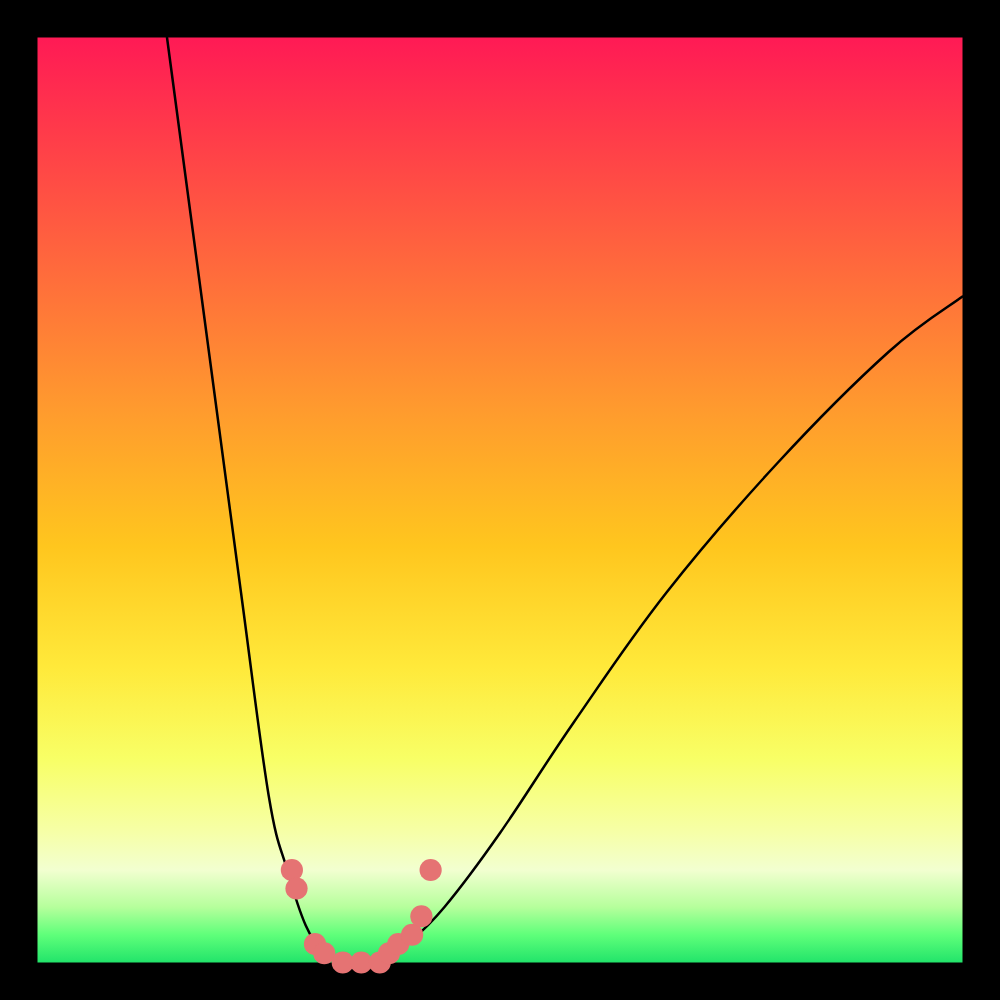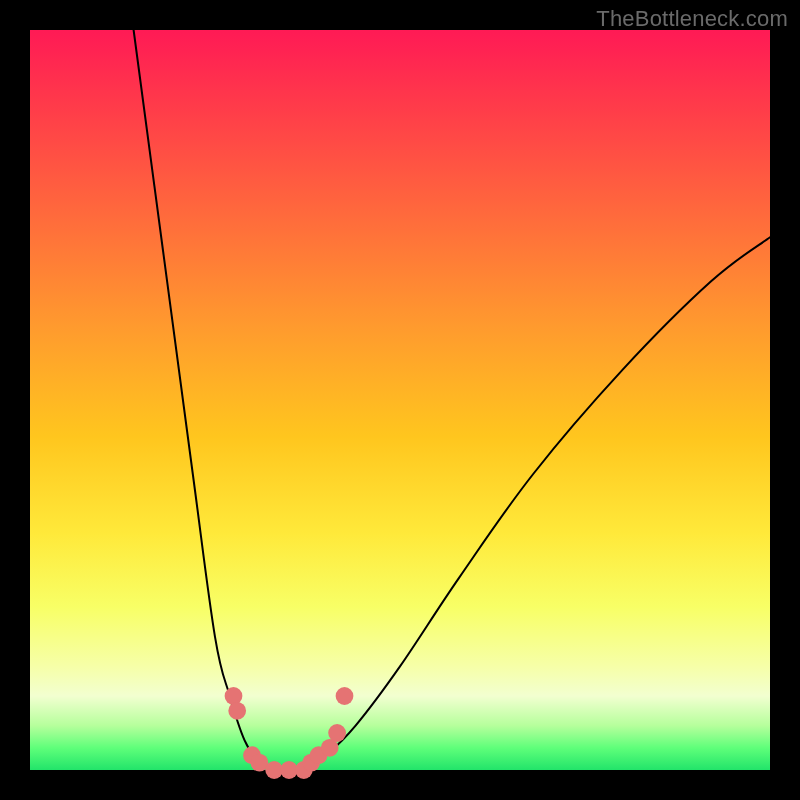--- a/index.html
+++ b/index.html
@@ -74,21 +74,20 @@
   }
   .marker {
     fill: #e57373;
     stroke: none;
   }
 </style>
 </head>
 <body>
 
 <div class="frame">
-  <div class="watermark">TheBottleneck.com</div>
   <div class="plot">
     <div class="gradient-bg"></div>
     <svg class="curve" viewBox="0 0 740 740">
       <path id="curve-left" d="M 103.60000000000001 0 C 108.928 39.96, 122.54399999999998 142.07999999999998, 133.2 222 C 143.856 301.92, 153.476 374.736, 162.8 444 C 172.12400000000002 513.264, 178.34 566.8399999999999, 185 606.8 C 191.66 646.76, 194.472 647.352, 199.8 666 C 205.12800000000001 684.648, 209.272 698.4119999999999, 214.6 710.4 C 219.928 722.388, 224.072 727.272, 229.4 732.6 C 234.728 737.928, 241.536 738.668, 244.20000000000002 740"></path>
       <path id="curve-right" d="M 273.8 740 C 277.796 737.336, 286.676 733.192, 296 725.2 C 305.324 717.2080000000001, 312.28000000000003 711.5840000000001, 325.6 695.6 C 338.92 679.616, 351.35200000000003 663.04, 370 636.4 C 388.64799999999997 609.76, 405.224 582.232, 429.2 547.6 C 453.176 512.9680000000001, 473.8960000000001 481.296, 503.20000000000005 444 C 532.504 406.704, 560.032 375.032, 592 340.4 C 623.968 305.768, 654.1600000000001 275.57599999999996, 680.8000000000001 251.59999999999997 C 707.44 227.62399999999997, 729.344 215.19200000000004, 740 207.20000000000005"></path>
       <g id="markers">
           <circle cx="203.50000000000003" cy="666" r="8.88" class="marker"></circle>
           <circle cx="207.20000000000002" cy="680.8" r="8.88" class="marker"></circle>
           <circle cx="222" cy="725.2" r="8.88" class="marker"></circle>
           <circle cx="229.4" cy="732.6" r="8.88" class="marker"></circle>

